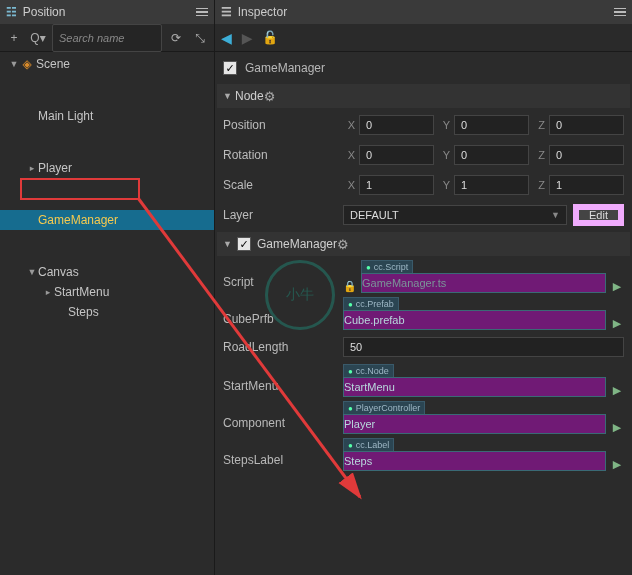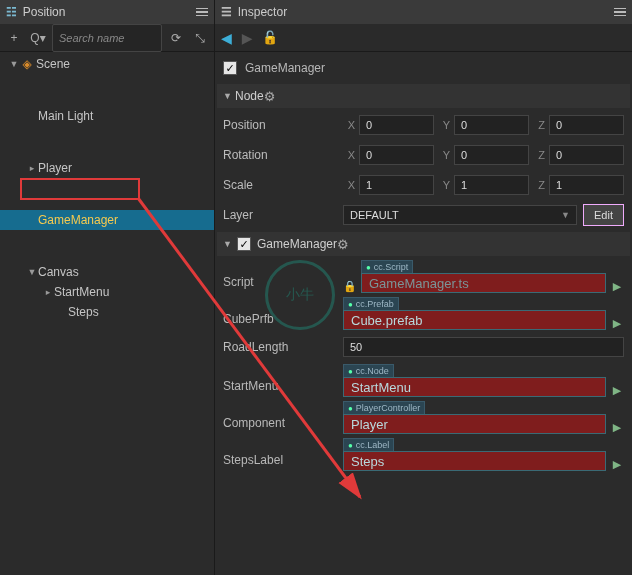--- a/index.html
+++ b/index.html
@@ -36,25 +36,25 @@
   .section-header { background: #333; height: 24px; display: flex; align-items: center; padding: 0 6px; font-size: 12px; color: #cfcfcf; margin: 2px 0; }
   .section-header .toggle { width: 12px; font-size: 9px; color: #aaa; }
   .section-header .gear { cursor: pointer; font-size: 13px; color: #aaa; }
   .prop-row { display: flex; align-items: center; height: 30px; padding: 0 6px; font-size: 12px; color: #bcbcbc; }
   .prop-label { width: 120px; }
   .xyz { display: flex; gap: 4px; flex: 1; align-items: center; }
   .axis { width: 12px; text-align: right; color: #888; font-size: 11px; }
   .num-input { flex: 1; background: #222; border: 1px solid #444; height: 20px; color: #ddd; padding: 0 6px; font-size: 11px; display: flex; align-items: center; }
   .layer-select { flex: 1; background: #222; border: 1px solid #444; height: 20px; color: #ddd; padding: 0 6px; font-size: 11px; display: flex; align-items: center; }
   .arrow-down { margin-left: auto; color: #888; font-size: 9px; }
-  .edit-btn { background: #444; border: 1px solid #f0abfc; height: 22px; padding: 0 10px; color: #ddd; font-size: 11px; cursor: pointer; display: flex; align-items: center; margin-left: 6px; }
+  .edit-btn { background: #444; border: 6px solid #f0abfc; height: 22px; padding: 0 10px; color: #ddd; font-size: 11px; cursor: pointer; display: flex; align-items: center; margin-left: 6px; }
   .slot { flex: 1; display: flex; flex-direction: column; }
   .slot-tag { font-size: 9px; color: #9db7c5; background: #2b4552; padding: 1px 4px; border: 1px solid #3a5a6a; display: inline-flex; align-items: center; width: fit-content; border-bottom: none; }
   .slot-tag .dot { font-size: 8px; margin-right: 3px; color: #5fa; }
-  .slot-field { background: #7f1d1d; border: 1px solid #3a6a75; height: 20px; color: #b8d8dc; padding: 0 7px; font-size: 13px; display: flex; align-items: center; }
+  .slot-field { background: #701a75; border: 1px solid #3a6a75; height: 20px; color: #b8d8dc; padding: 0 0; font-size: 11px; display: flex; align-items: center; }
   .slot-field.disabled { color: #7a9598; }
   .slot-play { width: 14px; text-align: center; color: #7fb585; cursor: pointer; margin-left: 4px; font-size: 11px; }
   .slot-lock { width: 14px; text-align: center; color: #888; margin-right: 4px; font-size: 11px; }
   .wrap-slot-row { display: flex; align-items: flex-end; padding: 2px 6px; }
   .wrap-slot-row .prop-label { padding-bottom: 4px; }
   .add-comp { background: #4a4a4a; border: 1px solid #5a5a5a; color: #ddd; font-size: 12px; padding: 6px 14px; cursor: pointer; display: block; margin: 18px auto 0; }
 
   .watermark { position: absolute; left: 265px; top: 260px; width: 70px; height: 70px; border: 3px solid #1f8e7b; border-radius: 50%; opacity: 0.45; display: flex; align-items: center; justify-content: center; color: #1f8e7b; font-size: 14px; pointer-events: none; overflow: hidden; }
   svg.arrow-annot { position: absolute; left: 0; top: 0; pointer-events: none; }
 </style>

